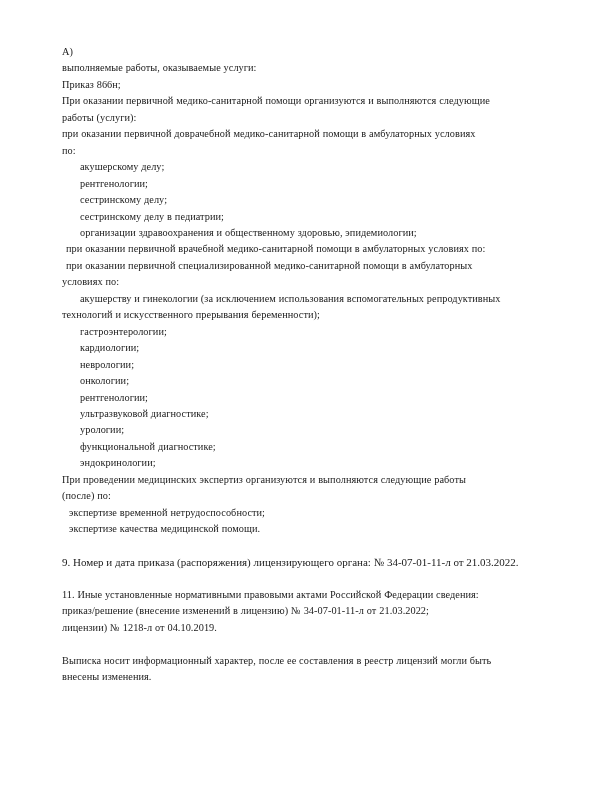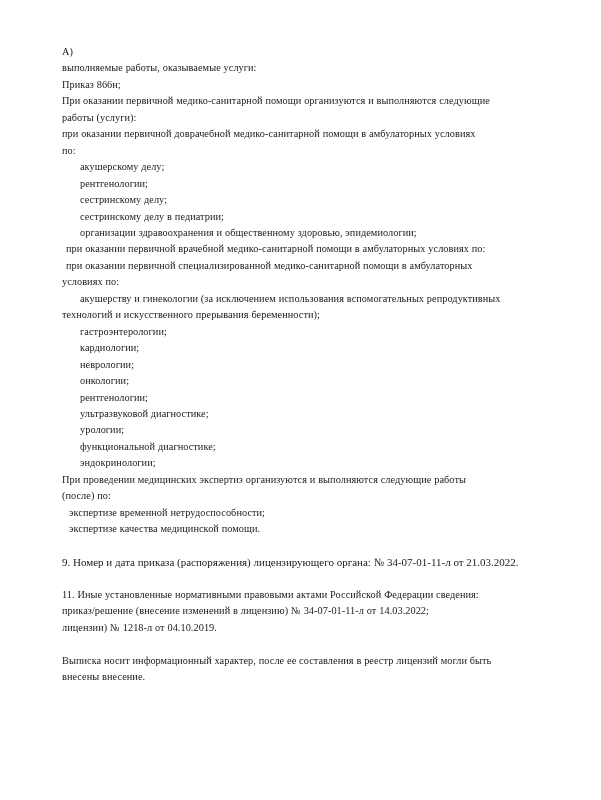--- a/index.html
+++ b/index.html
@@ -105,22 +105,22 @@
     <div class="line ind-2">экспертизе временной нетрудоспособности;</div>
     <div class="line ind-2">экспертизе качества медицинской помощи.</div>
 
     <div class="gap-para"></div>
 
     <div class="clause">9. Номер и дата приказа (распоряжения) лицензирующего органа: № 34-07-01-11-л от 21.03.2022.</div>
 
     <div class="gap-para"></div>
 
     <div class="line ind-0">11. Иные установленные нормативными правовыми актами Российской Федерации сведения:</div>
-    <div class="line ind-0">приказ/решение (внесение изменений в лицензию) № 34-07-01-11-л от 14.03.2022;</div>
+    <div class="line ind-0">приказ/решение (внесение изменений в лицензию) № 34-07-01-11-л от 21.03.2022;</div>
     <div class="line ind-0">лицензии) № 1218-л от 04.10.2019.</div>
 
     <div class="gap-para"></div>
 
     <div class="line ind-0">Выписка носит информационный характер, после ее составления в реестр лицензий могли быть</div>
-    <div class="line ind-0">внесены внесение.</div>
+    <div class="line ind-0">внесены изменения.</div>
 
   </div>
 </div>
 
 </body></html>

